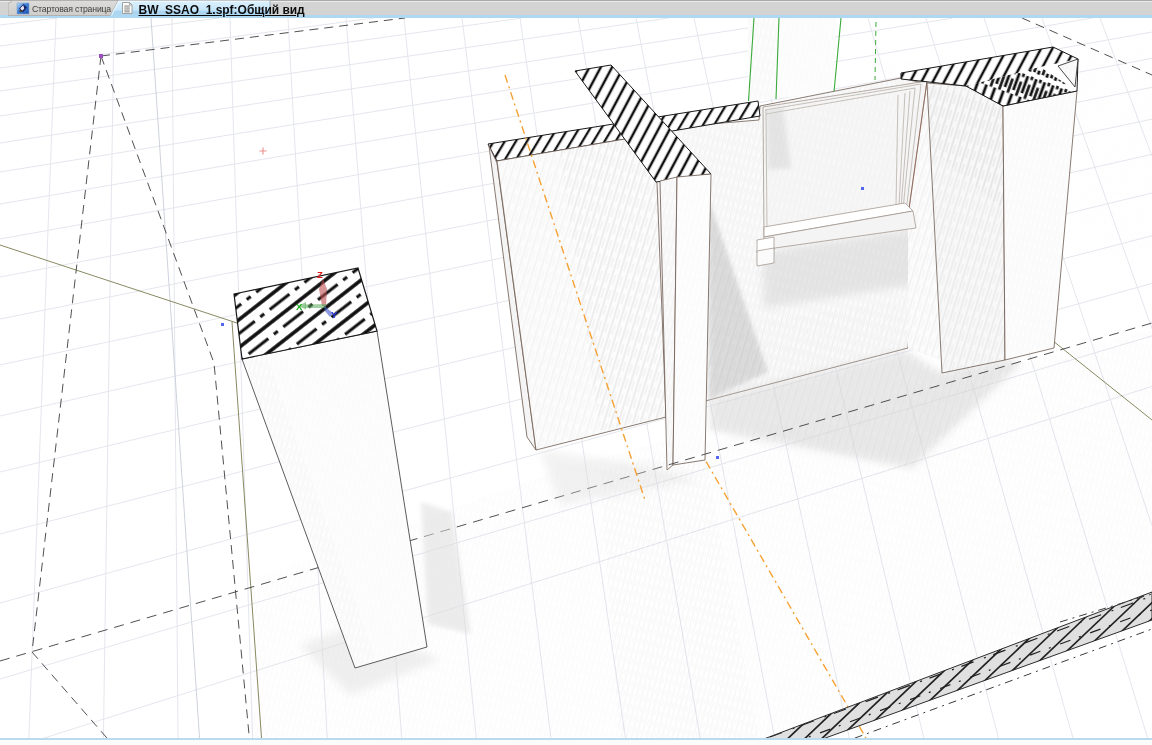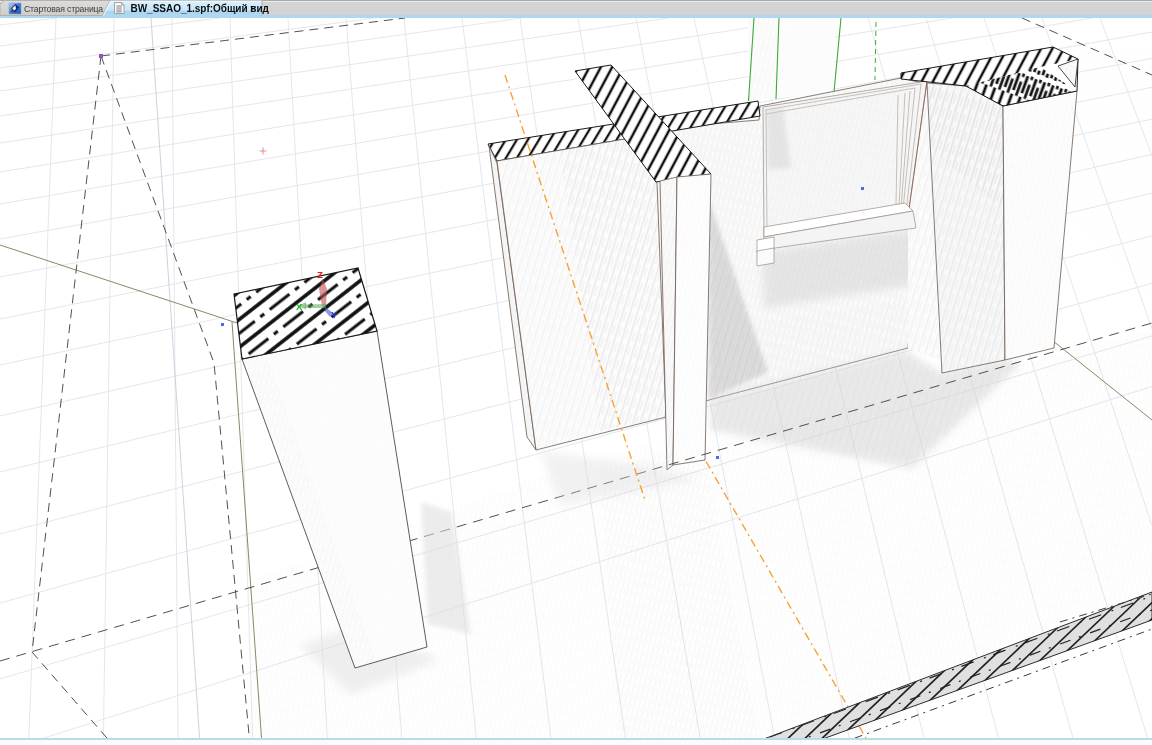--- a/index.html
+++ b/index.html
@@ -1,22 +1,22 @@
 <!DOCTYPE html>
 <html><head>
 <meta charset="utf-8">
 <style>
 html,body{margin:0;padding:0;width:1152px;height:745px;overflow:hidden;background:#fff;
 font-family:"Liberation Sans",sans-serif;}
 #tabbar{position:absolute;left:0;top:0;width:1152px;height:18px;background:#d3d3d3;}
 #tabbar .topline{position:absolute;left:0;top:0;width:100%;height:1px;background:#a8a8a6;}
 #blueline{position:absolute;left:0;top:15px;width:1152px;height:3px;background:#aed7f2;}
-#tabs{position:absolute;left:0;top:0;width:400px;height:18px;}
+#tabs{position:absolute;left:8px;top:0;width:400px;height:18px;}
 #t1txt{position:absolute;left:24px;top:3.6px;font-size:8.7px;letter-spacing:-0.18px;color:#3f3e3a;white-space:nowrap;}
-#t2txt{position:absolute;left:130.5px;top:3.1px;font-size:10px;font-weight:bold;letter-spacing:-0.02px;color:#0c0c0c;white-space:nowrap;}
+#t2txt{position:absolute;left:130.5px;top:3.1px;font-size:12px;font-weight:bold;letter-spacing:-0.02px;color:#0c0c0c;white-space:nowrap;text-decoration:underline;}
 #scene{position:absolute;left:0;top:18px;}
 </style>
 </head>
 <body>
 <div id="tabbar">
  <div class="topline"></div>
     <div style="position:absolute;left:0;top:1px;width:100%;height:1px;background:#ebebea;"></div>
  <div id="blueline"></div>
  <div id="tabs">
  <svg width="400" height="18" viewBox="0 0 400 18">

